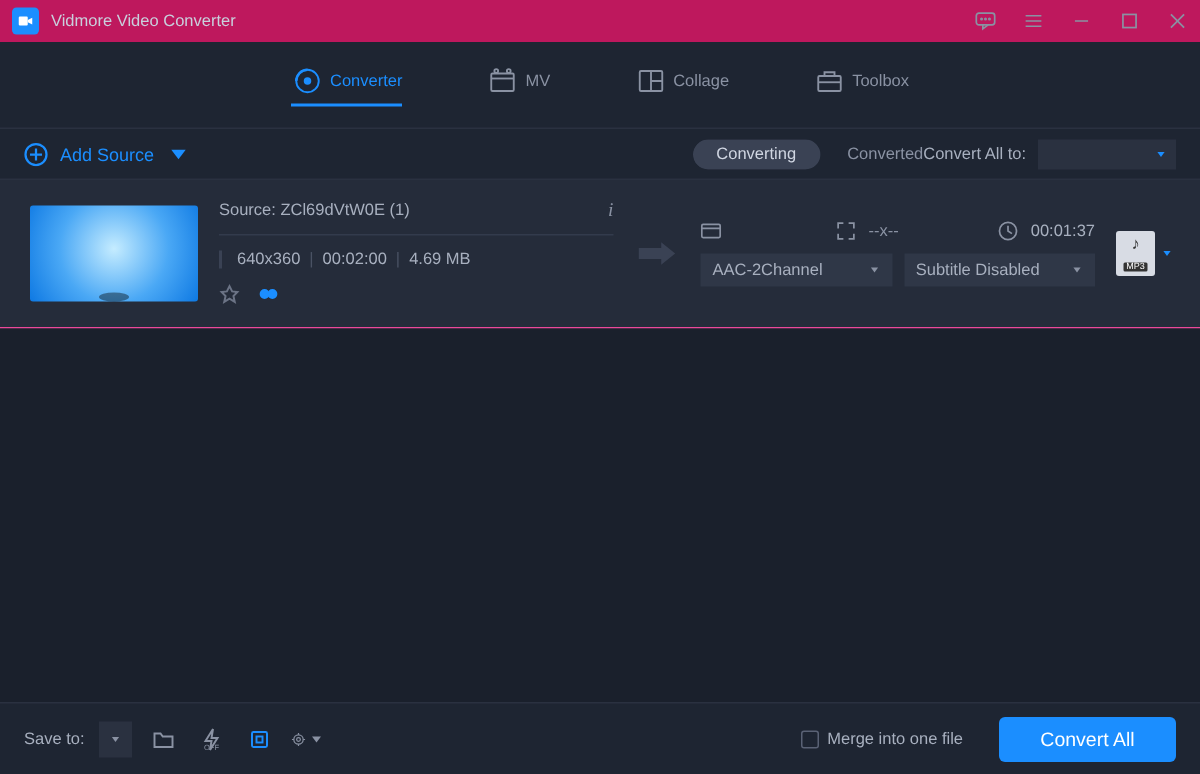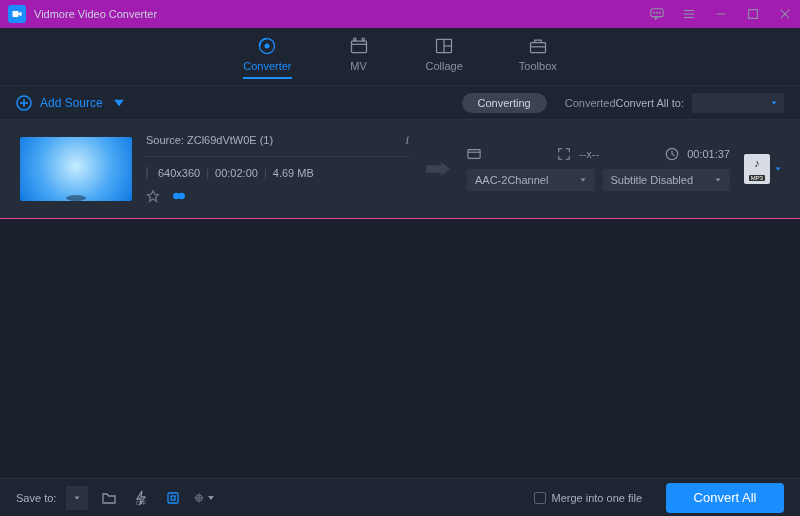--- a/index.html
+++ b/index.html
@@ -1,23 +1,23 @@
 <!DOCTYPE html>
 <html><head>
 <meta charset="utf-8">
 <style>
 * { margin: 0; padding: 0; box-sizing: border-box; font-family: -apple-system, "Segoe UI", Arial, sans-serif; }
 body { width: 800px; height: 516px; background: #1e2532; color: #a8b0bf; font-size: 12px; overflow: hidden; display: flex; flex-direction: column; }
-.titlebar { height: 28px; display: flex; align-items: center; padding: 0 8px; background: #a21caf; }
+.titlebar { height: 28px; display: flex; align-items: center; padding: 0 8px; background: #be185d; }
 .logo-badge { width: 18px; height: 18px; background: #1b8eff; border-radius: 3px; display: flex; align-items: center; justify-content: center; margin-right: 8px; }
 .title-text { font-size: 11px; color: #c9d0dd; flex: 1; }
 .win-ctrls { display: flex; gap: 18px; align-items: center; }
 .win-icon { width: 14px; height: 14px; stroke: #8a92a3; stroke-width: 1.3; fill: none; cursor: pointer; }
 .tabbar { height: 58px; display: flex; justify-content: center; align-items: center; gap: 56px; border-bottom: 1px solid #2a3140; }
-.tab { display: flex; flex-direction: column; align-items: center; gap: 4px; cursor: pointer; position: relative; padding-bottom: 6px; }
+.tab { display: flex; flex-direction: row; align-items: center; gap: 4px; cursor: pointer; position: relative; padding-bottom: 6px; }
 .tab svg { width: 22px; height: 20px; stroke: #8a92a3; fill: none; stroke-width: 1.5; }
 .tab.active svg { stroke: #1b8eff; }
 .tab-label { font-size: 11px; color: #8a92a3; }
 .tab.active .tab-label { color: #1b8eff; }
 .tab.active::after { content: ""; position: absolute; bottom: -1px; left: 0; right: 0; height: 2px; background: #1b8eff; }
 .toolbar { height: 34px; display: flex; align-items: center; padding: 0 16px; background: #1e2532; border-bottom: 1px solid #2a3140; }
 .add-files { display: flex; align-items: center; gap: 8px; color: #1b8eff; cursor: pointer; font-size: 12px; }
 .add-files svg { width: 16px; height: 16px; stroke: #1b8eff; stroke-width: 1.5; fill: none; }
 .seg { margin-left: auto; display: flex; background: #2a3140; border-radius: 12px; overflow: hidden; }
 .seg-item { padding: 4px 16px; font-size: 11px; cursor: pointer; color: #8a92a3; }
@@ -48,21 +48,21 @@
 .small-ic { width: 14px; height: 14px; stroke: #8a92a3; fill: none; stroke-width: 1.3; }
 .out-res { font-size: 11px; color: #8a92a3; flex: 1; }
 .out-dur { font-size: 11px; color: #a8b0bf; }
 .dd { height: 22px; background: #2f3747; display: flex; align-items: center; justify-content: space-between; padding: 0 8px; font-size: 11px; color: #a8b0bf; cursor: pointer; min-width: 110px; }
 .out-row2 { display: flex; gap: 8px; }
 .fmt-col { width: 40px; flex-shrink: 0; display: flex; align-items: center; gap: 4px; }
 .fmt-badge { width: 26px; height: 30px; background: #d8dce4; border-radius: 2px; position: relative; display:flex; flex-direction:column; align-items:center; justify-content:center; }
 .fmt-badge::before { content: "♪"; font-size: 11px; color: #333; position:absolute; top:3px; }
 .fmt-badge::after { content: "MP3"; font-size: 6px; color: #fff; background: #333; position: absolute; bottom: 3px; padding: 0 2px; border-radius: 1px; }
 .content { flex: 1; background: #1a202c; }
-.footer { height: 38px; background: #1e2532; display: flex; align-items: center; padding: 0 16px; gap: 10px; border-top: 1px solid #2a3140; }
+.footer { height: 48px; background: #1e2532; display: flex; align-items: center; padding: 0 16px; gap: 10px; border-top: 1px solid #2a3140; }
 .save-label { font-size: 11px; color: #a8b0bf; }
 .path-box { width: 260px; height: 24px; background: #171d28; border: 1px solid #2a3140; display: flex; align-items: center; padding: 0 8px; font-size: 11px; color: #8a92a3; }
 .path-dd { width: 22px; height: 24px; background: #2a3140; display: flex; align-items: center; justify-content: center; cursor: pointer; }
 .foot-ic { width: 22px; height: 22px; display: flex; align-items: center; justify-content: center; cursor: pointer; }
 .foot-ic svg { width: 16px; height: 16px; stroke: #8a92a3; fill: none; stroke-width: 1.3; }
 .foot-ic.accent svg { stroke: #1b8eff; }
 .merge { margin-left: auto; display: flex; align-items: center; gap: 6px; font-size: 11px; color: #a8b0bf; cursor: pointer; }
 .checkbox { width: 12px; height: 12px; border: 1px solid #5a6275; border-radius: 2px; }
 .convert-btn { margin-left: 14px; width: 118px; height: 30px; background: #1b8eff; color: #fff; border: none; border-radius: 4px; font-size: 13px; cursor: pointer; }
 .chev { width: 8px; height: 8px; stroke: #1b8eff; stroke-width: 1.5; fill: none; }

